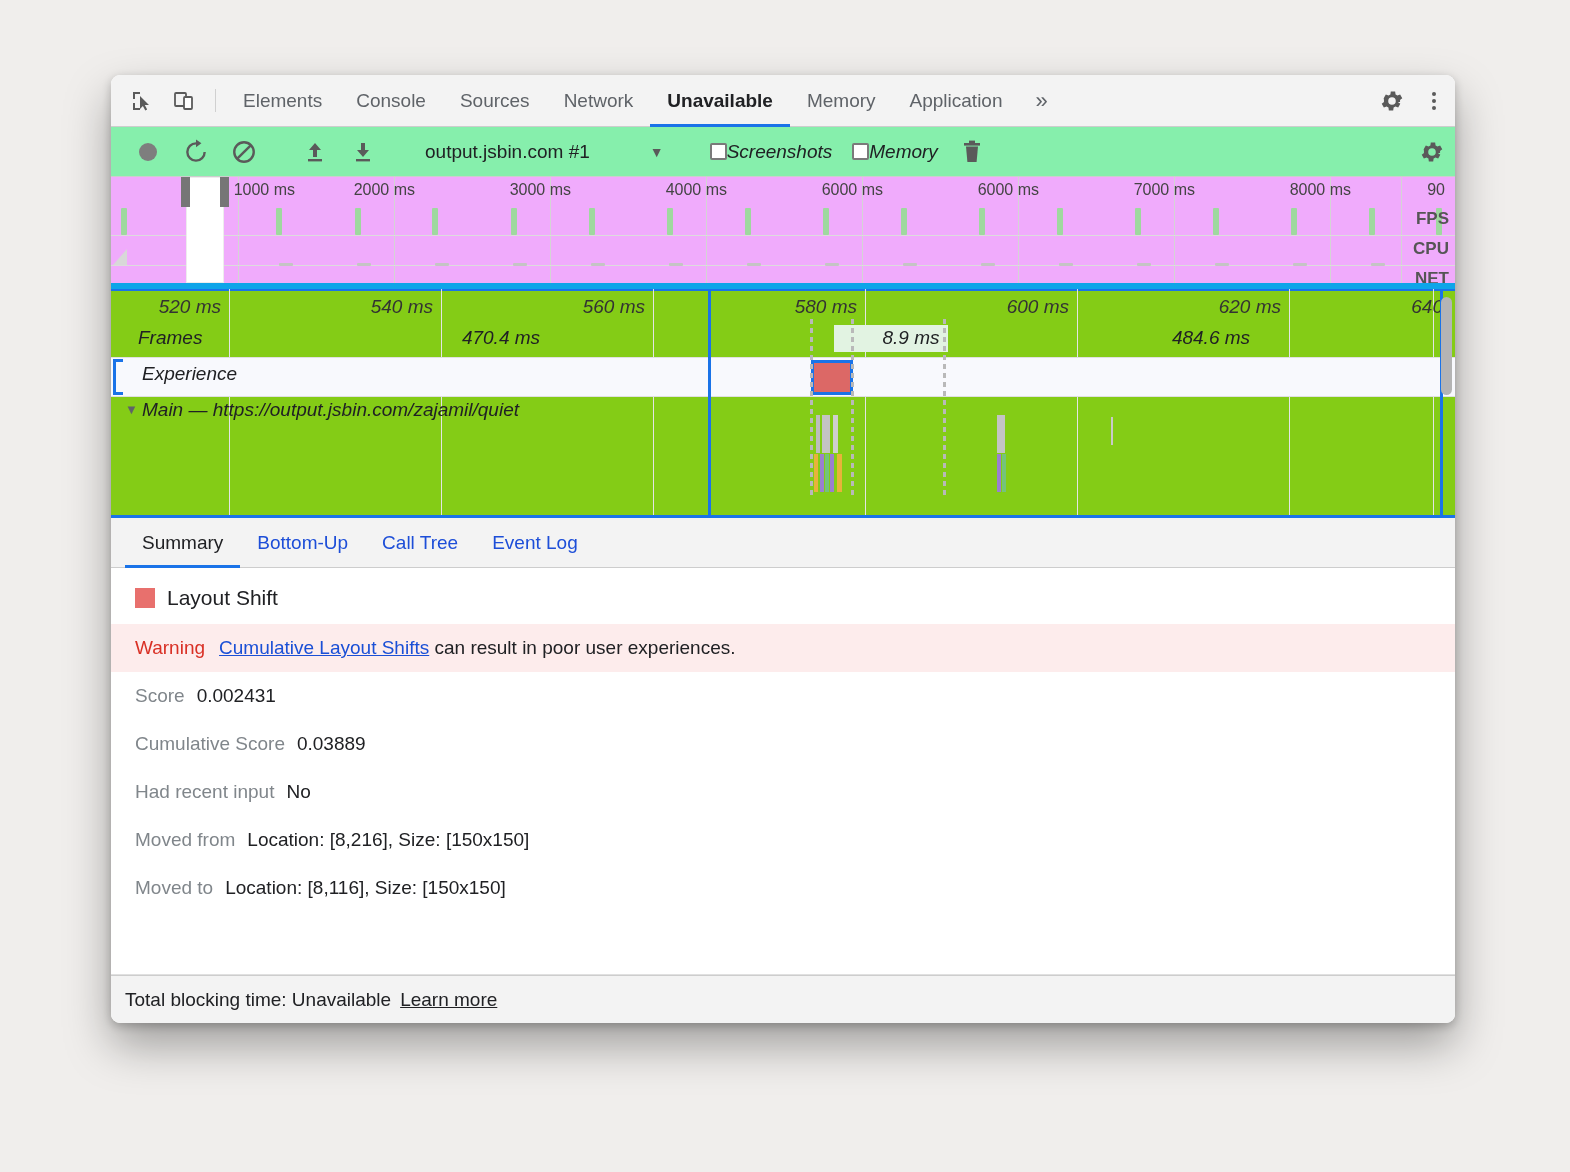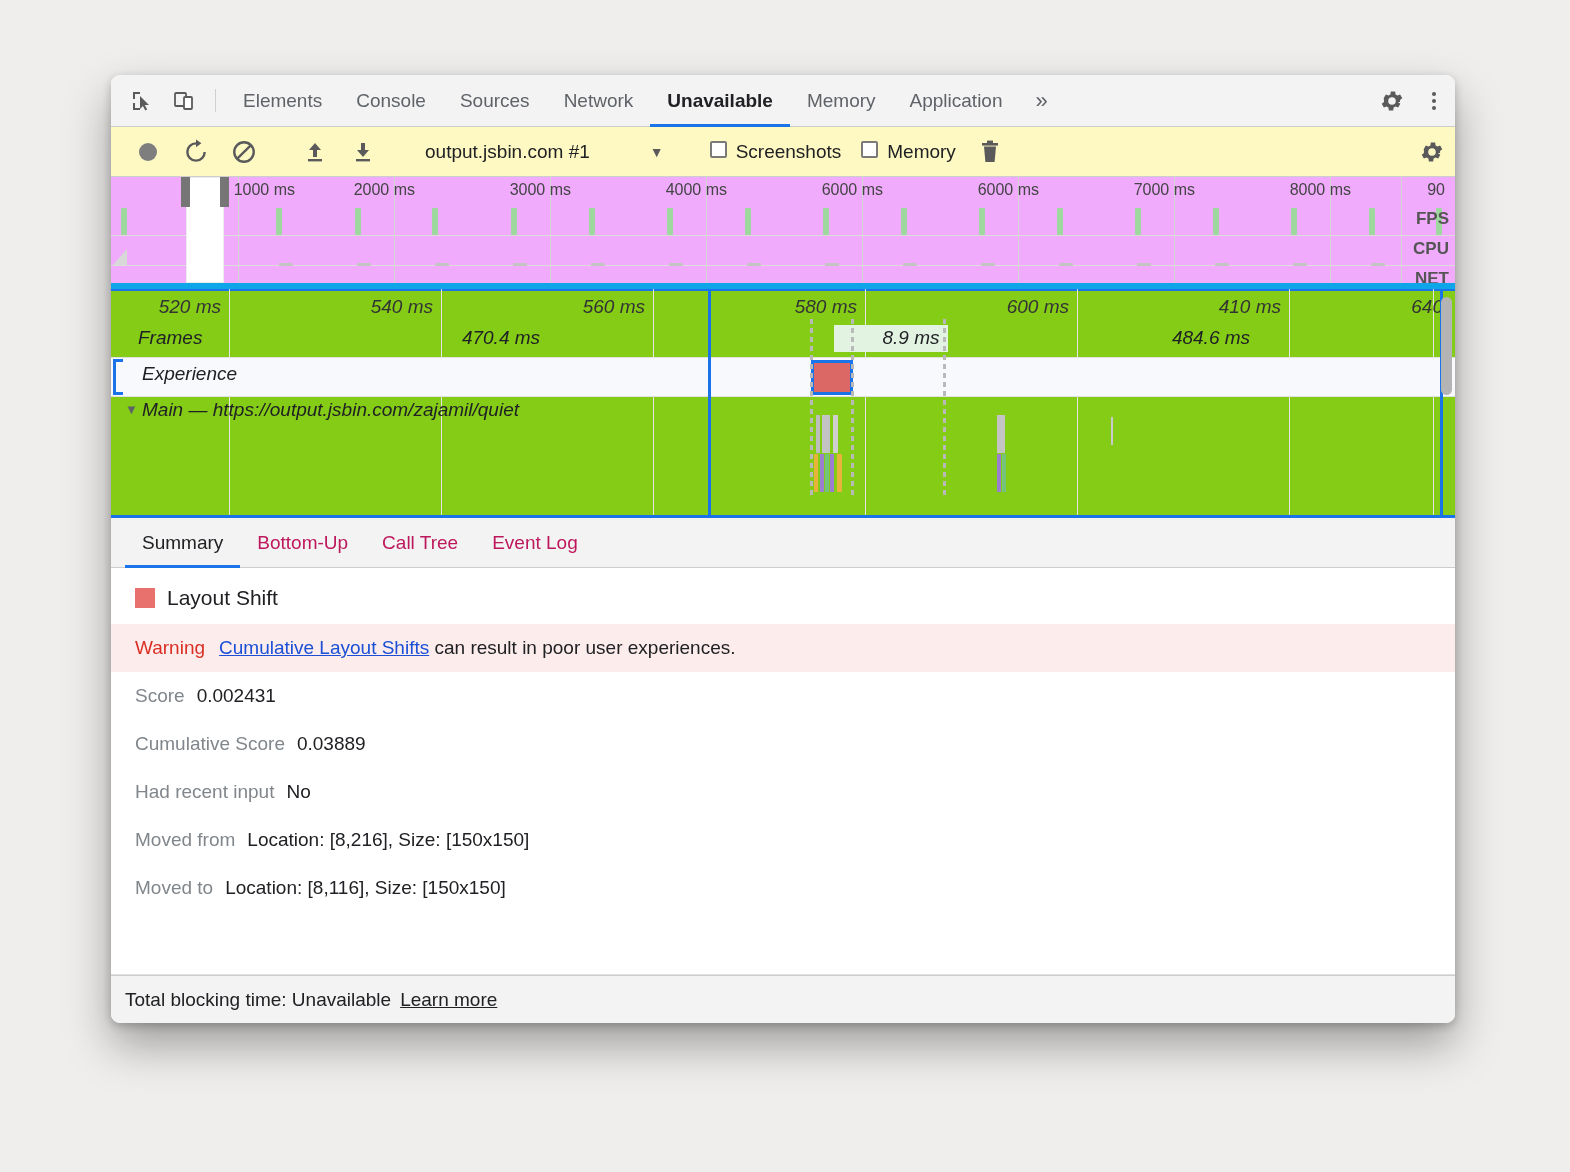--- a/index.html
+++ b/index.html
@@ -64,35 +64,35 @@
   }
   .tab-more {
     display: flex; align-items: center; padding: 0 16px;
     font-size: 22px; color: #5f6368;
   }
   .tabstrip-right { margin-left: auto; display: flex; align-items: center; }
 
   
   .perftoolbar {
     height: 50px; flex: none;
-    background: #fef9c3;
+    background: #86efac;
     border-bottom: 1px solid #cdcdcd;
     display: flex; align-items: center;
     padding-left: 14px; gap: 2px;
   }
   .tb-btn {
     width: 46px; height: 40px;
     display: flex; align-items: center; justify-content: center;
     color: #5a5a5a;
   }
   .session-name {
     font-size: 19px; color: #202124; padding: 0 12px 0 14px; white-space: nowrap;
   }
   .caret { color: #5a5a5a; font-size: 14px; padding: 0 12px 0 46px; }
-  .chk-wrap { display: flex; align-items: flex-start; gap: 9px; padding: 0 9px; }
+  .chk-wrap { display: flex; align-items: center; padding: 0 9px; font-style: italic; }
   .chk {
     width: 17px; height: 17px; border: 2px solid #7a7a7a; border-radius: 2px;
     background: #fff;
   }
   .chk-label { font-size: 19px; color: #202124; }
 
   
   .overview {
     height: 112px; flex: none; position: relative;
     background: #f0abfc;
@@ -165,21 +165,21 @@
   .sel-edge { position: absolute; top: 0; bottom: 0; width: 3px; background: #1a73e8; }
 
   
   .detailtabs {
     height: 50px; flex: none; background: #f3f3f3;
     border-bottom: 1px solid #cdcdcd;
     display: flex; align-items: stretch; padding-left: 14px;
   }
   .dtab {
     display: flex; align-items: center; padding: 0 17px;
-    font-size: 19px; color: #be185d; position: relative; white-space: nowrap;
+    font-size: 19px; color: #1d4ed8; position: relative; white-space: nowrap;
   }
   .dtab.active { color: #202124; }
   .dtab.active::after {
     content: ""; position: absolute; left: 0; right: 0; bottom: -1px;
     height: 3px; background: #1a73e8;
   }
 
   
   .summary { flex: 1 1 auto; background: #fff; position: relative; overflow: hidden; }
   .sum-head {
@@ -418,21 +418,21 @@
       <div class="fc-gridline" style="left:754px"></div>
       <div class="fc-gridline" style="left:966px"></div>
       <div class="fc-gridline" style="left:1178px"></div>
       <div class="fc-gridline" style="left:1322px"></div>
 
       <div class="fc-tick" style="left:118px; top:7px">520 ms</div>
       <div class="fc-tick" style="left:330px; top:7px">540 ms</div>
       <div class="fc-tick" style="left:542px; top:7px">560 ms</div>
       <div class="fc-tick" style="left:754px; top:7px">580 ms</div>
       <div class="fc-tick" style="left:966px; top:7px">600 ms</div>
-      <div class="fc-tick" style="left:1178px; top:7px">410 ms</div>
+      <div class="fc-tick" style="left:1178px; top:7px">620 ms</div>
       <div class="fc-tick" style="left:1340px; top:7px">640</div>
 
       <div class="fc-frame-band" style="left:723px; top:36px; width:114px; height:27px"></div>
       <div class="fc-track-label" style="left:27px; top:38px">Frames</div>
       <div class="fc-frame-text" style="left:290px; top:38px; width:200px">470.4 ms</div>
       <div class="fc-frame-text" style="left:740px; top:38px; width:120px">8.9 ms</div>
       <div class="fc-frame-text" style="left:1000px; top:38px; width:200px">484.6 ms</div>
       <div class="fc-divider" style="top:68px"></div>
 
       <div class="experience-row" style="top:69px; height:38px"></div>

